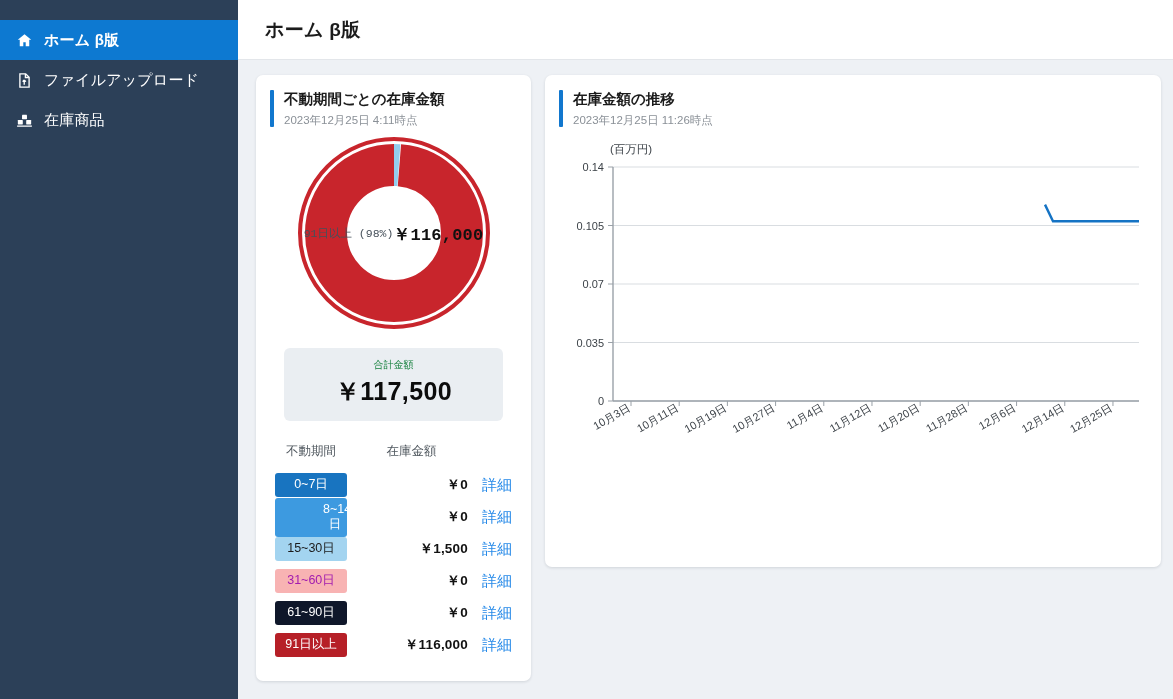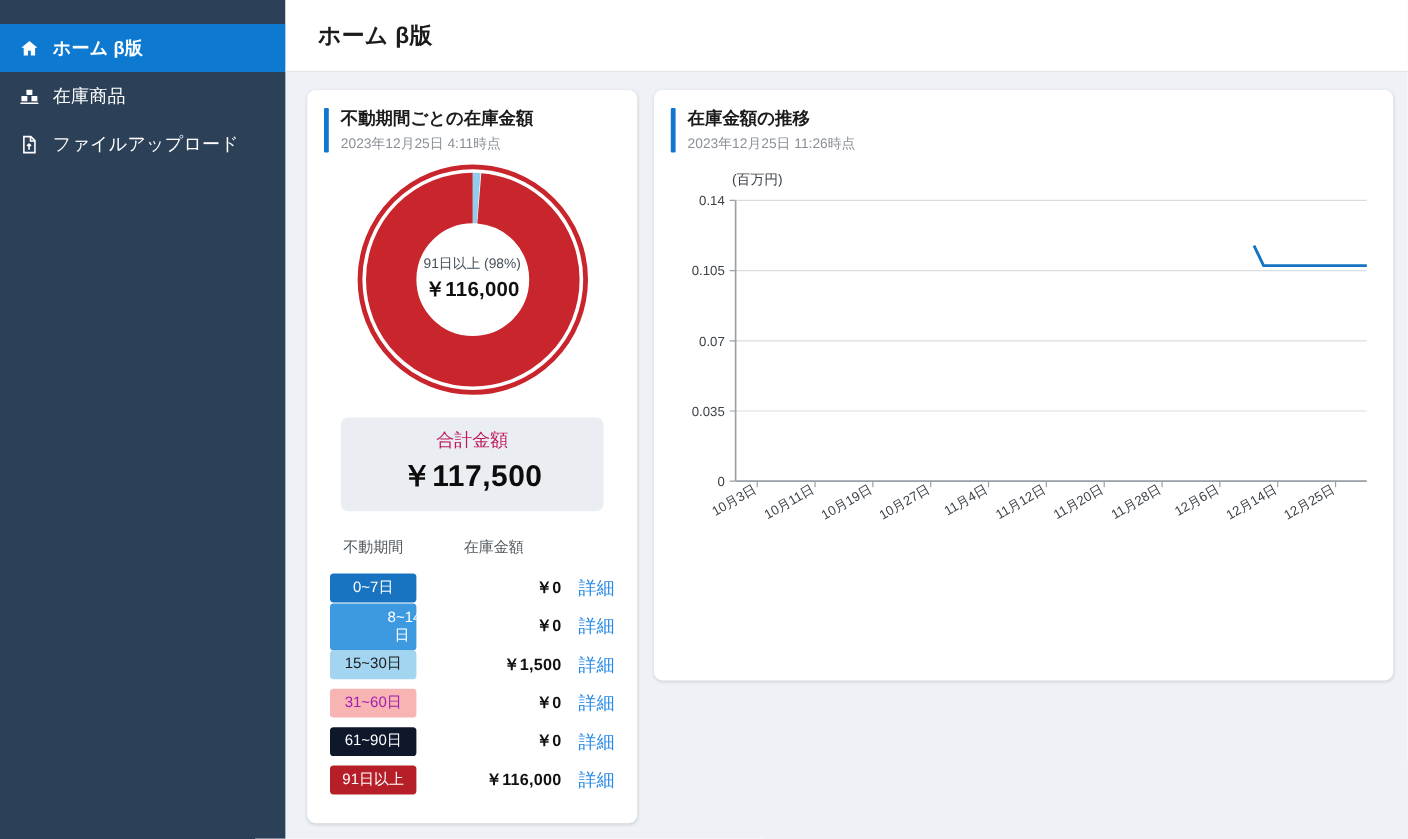--- a/index.html
+++ b/index.html
@@ -40,26 +40,26 @@
   .card-head { display: flex; align-items: stretch; gap: 10px; padding: 15px 0 0 0; }
   .accent-bar { width: 4px; background: #1177ce; border-radius: 1px; margin-left: 14px; }
   .head-text { display: flex; flex-direction: column; justify-content: center; }
   .card-title { font-size: 14.5px; font-weight: bold; color:#1b1b1b; line-height: 19px; }
   .card-sub { font-size: 11.5px; color:#8a9097; margin-top: 4px; line-height: 14px; }
 
   
   .card-left { width: 275px; padding-bottom: 20px; }
   .donut-wrap { display:flex; justify-content:center; margin-top: 8px; }
   .donut { position: relative; width: 196px; height: 196px; }
-  .donut-center { position:absolute; inset:0; display:flex; flex-direction:column; align-items:center; justify-content:center; }
+  .donut-center { position:absolute; inset:0; display:flex; flex-direction:row; align-items:center; justify-content:center;font-family:Liberation Mono, monospace; }
   .donut-center .lbl { font-size: 11.5px; color:#46505a; line-height:15px; }
   .donut-center .val { font-size: 17px; font-weight:bold; color:#111; margin-top:2px; letter-spacing:.2px; }
 
   .total-box { margin: 17px 28px 0 28px; background:#eaeef2; border-radius:6px; padding: 10px 0 13px 0; text-align:center; }
-  .total-label { font-size: 15px; color:#be185d; }
+  .total-label { font-size: 10px; color:#15803d; }
   .total-value { font-size: 25px; font-weight:bold; color:#0c0c0c; margin-top: 3px; letter-spacing:.4px; }
 
   .tbl { margin: 22px 19px 0 19px; }
   .tbl-head { display:flex; font-size: 12.5px; color:#50585f; padding-bottom:9px; }
   .th-period { width: 72px; text-align:center; }
   .th-amount { flex:1; text-align:center; padding-right: 36px; }
   .tbl-row { display:flex; align-items:center; height: 32px; }
   .badge {
     width: 72px; text-align:center; font-size: 12.5px; color:#fff;
     padding: 4px 0 5px 0; border-radius: 3px; line-height: 15px;
@@ -79,43 +79,43 @@
 
   <nav class="sidebar">
 
     <div class="nav-item active">
       <span class="ico">
         <svg width="17" height="17" viewBox="0 0 24 24" fill="#ffffff">
           <path d="M12 3 2.5 11h2.8v9.2h5v-5.6h3.4v5.6h5V11h2.8z"></path>
         </svg>
       </span>
       <span class="nav-label">ホーム β版</span>
+    </div>
+
+    <div class="nav-item">
+      <span class="ico">
+        <svg width="17" height="17" viewBox="0 0 24 24" fill="none" stroke="#ffffff" stroke-width="1.9">
+          <path d="M5.5 2.6h8.2l4.8 4.8v14H5.5z" fill="none"></path>
+          <path d="M13.3 2.8v4.9h4.9" fill="none"></path>
+          <path d="M11.6 18V11.6M11.6 11.2l-2.3 2.4M11.6 11.2l2.3 2.4" fill="none"></path>
+        </svg>
+      </span>
+      <span class="nav-label">ファイルアップロード</span>
     </div>
 
     <div class="nav-item">
       <span class="ico">
         <svg width="17" height="17" viewBox="0 0 24 24" fill="#ffffff">
           <rect x="8.5" y="4" width="7" height="6.2" rx="0.6"></rect>
           <rect x="2.6" y="11.4" width="7" height="6.2" rx="0.6"></rect>
           <rect x="14.4" y="11.4" width="7" height="6.2" rx="0.6"></rect>
           <rect x="1.4" y="18.9" width="21.2" height="1.8" rx="0.6"></rect>
         </svg>
       </span>
       <span class="nav-label">在庫商品</span>
-    </div>
-
-    <div class="nav-item">
-      <span class="ico">
-        <svg width="17" height="17" viewBox="0 0 24 24" fill="none" stroke="#ffffff" stroke-width="1.9">
-          <path d="M5.5 2.6h8.2l4.8 4.8v14H5.5z" fill="none"></path>
-          <path d="M13.3 2.8v4.9h4.9" fill="none"></path>
-          <path d="M11.6 18V11.6M11.6 11.2l-2.3 2.4M11.6 11.2l2.3 2.4" fill="none"></path>
-        </svg>
-      </span>
-      <span class="nav-label">ファイルアップロード</span>
     </div>
 
   </nav>
 
   <div class="main">
 
     <header class="topbar">
       <h1>ホーム β版</h1>
     </header>
 

